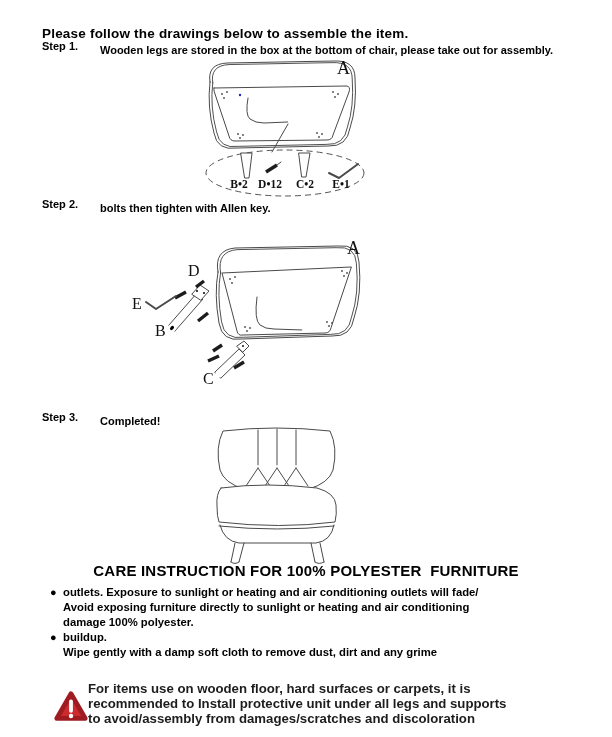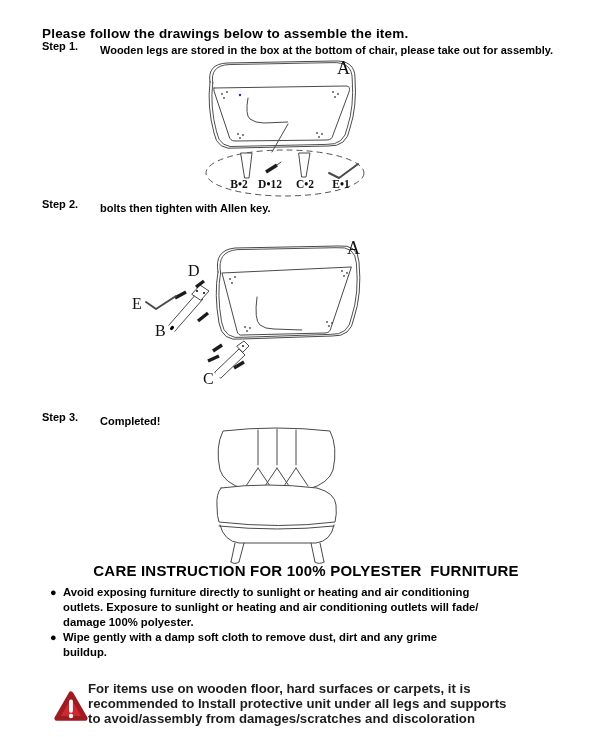--- a/index.html
+++ b/index.html
@@ -183,28 +183,28 @@
       <path d="M 130,122 L 134,141"></path>
       <path d="M 125,141 Q 129,144 134,141"></path>
   </g>
 </svg>
 
 <div class="abs care-heading">CARE INSTRUCTION FOR 100% POLYESTER  FURNITURE</div>
 
 <div class="abs bullets">
   <div class="bullet-item">
     <span class="bullet-glyph">●</span>
+    <div>outlets. Exposure to sunlight or heating and air conditioning outlets will fade/</div>
     <div>Avoid exposing furniture directly to sunlight or heating and air conditioning</div>
-    <div>outlets. Exposure to sunlight or heating and air conditioning outlets will fade/</div>
     <div>damage 100% polyester.</div>
   </div>
   <div class="bullet-item">
     <span class="bullet-glyph">●</span>
+    <div>buildup.</div>
     <div>Wipe gently with a damp soft cloth to remove dust, dirt and any grime</div>
-    <div>buildup.</div>
   </div>
 </div>
 
 <svg class="abs warn-icon" width="38" height="38" viewBox="0 0 40 40">
   <path d="M20 6 L35 32 H5 Z" stroke-width="5" stroke-linejoin="round" stroke="#9e1c21" fill="#cd2a2f"></path>
   <line x1="20" y1="14" x2="20" y2="24" stroke="#ffffff" stroke-width="4" stroke-linecap="round"></line>
   <circle cx="20" cy="29.5" r="2.3" fill="#ffffff"></circle>
 </svg>
 <div class="abs warning-text">
   <div>For items use on wooden floor, hard surfaces or carpets, it is</div>

